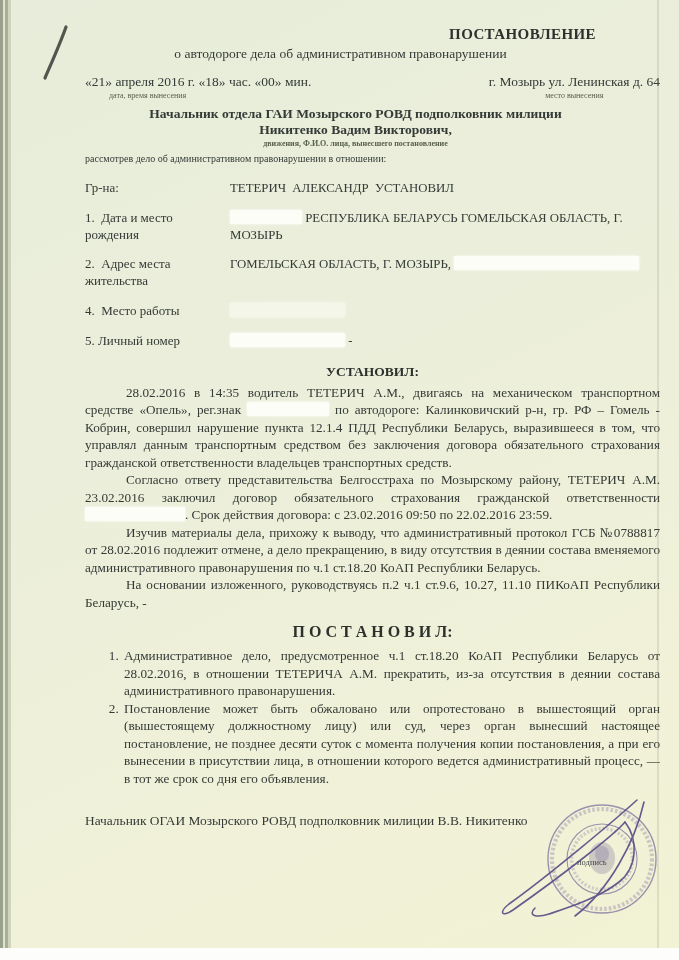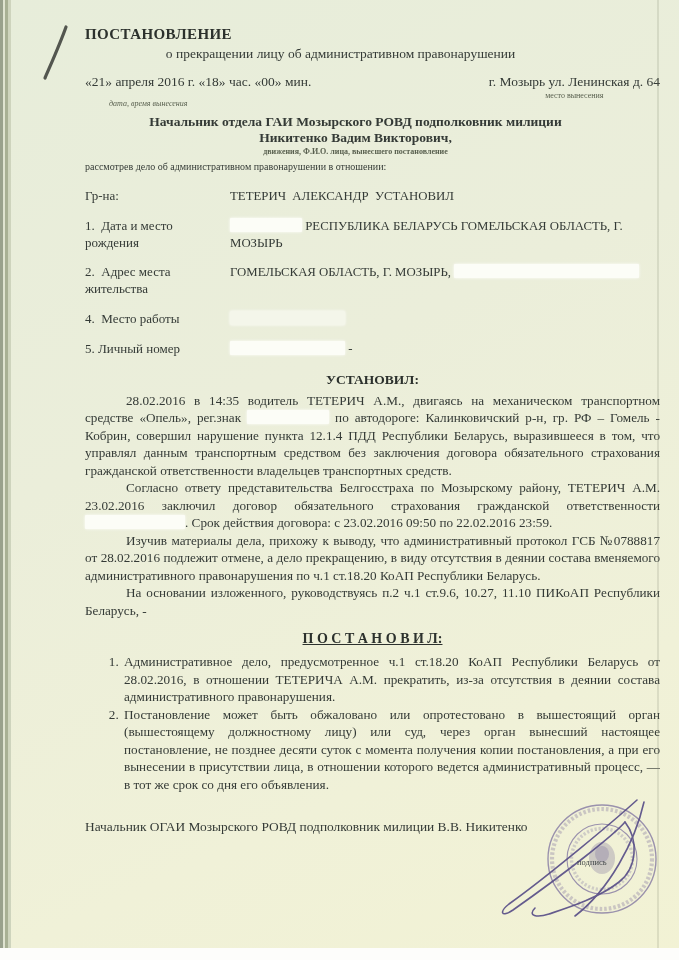--- a/index.html
+++ b/index.html
@@ -11,42 +11,42 @@
   }
   
   .edge-left{position:absolute;left:0;top:0;bottom:0;width:13px;
     background:linear-gradient(90deg,#99a18c 0 3px,#dfe3d0 3px 5px,#a8b094 5px 8px,#ced4bd 8px 11px,rgba(206,212,189,0) 11px);
     z-index:5;}
   .edge-bottom{position:absolute;left:0;right:0;bottom:0;height:12px;background:#fdfdfb;z-index:6;}
   .crease-right{position:absolute;top:0;bottom:0;left:657px;width:2px;background:rgba(120,130,105,.18);z-index:4;}
 
   .content{position:relative;padding:26px 19px 0 85px;z-index:2;}
 
-  .title{font-size:15px;font-weight:bold;text-align:left;margin:0 64px 0 0;letter-spacing:.4px;color:#2c312d;}
+  .title{font-size:15px;font-weight:bold;text-align:right;margin:0 64px 0 0;letter-spacing:.4px;color:#2c312d;}
   .subtitle{font-size:13.5px;text-align:center;margin:3px 64px 0 0;}
 
   .meta-row{display:flex;justify-content:space-between;margin-top:12px;}
   .meta-col{display:flex;flex-direction:column;}
   .meta-main{font-size:13.5px;}
   .caption{font-size:8px;color:#59604f;text-align:center;}
-  .caption-date{padding-left:24px;text-align:left;margin-top:9px;font-style:italic;}
+  .caption-date{padding-left:24px;text-align:left;margin-top:1px;}
   .caption-place{margin-top:1px;}
 
   .officer{margin-top:6px;text-align:center;font-weight:bold;}
   .officer-line{font-size:13.5px;margin:0 34px 0 0;}
   .officer-caption{margin:1px 34px 0 0;}
 
   .reviewed{font-size:10px;margin-top:5px;}
 
   .person{margin-top:16px;display:grid;grid-template-columns:145px 1fr;row-gap:13px;font-size:13px;line-height:16.8px;}
   .person .label{white-space:pre-wrap;}
   .person .value{white-space:pre-wrap;font-size:12.8px;}
 
   .sec-heading{font-size:13.5px;font-weight:bold;text-align:center;margin:14px 0 4px 0;color:#2c312d;}
-  .sec-heading.postanovil{font-size:14px;margin:12px 0 6px 0;text-decoration:underline;}
+  .sec-heading.postanovil{font-size:16px;margin:12px 0 6px 0;}
 
   p.body-par{margin:0;font-size:13.2px;line-height:17.5px;text-align:justify;text-align-last:left;text-indent:41px;}
 
   ol.decisions{margin:0;padding-left:37px;font-size:13.2px;line-height:17.5px;}
   ol.decisions li{text-align:justify;text-align-last:left;padding-left:2px;margin:0;}
 
   .sig-row{margin-top:26px;font-size:13.4px;}
 
   .sig-caption{position:absolute;left:577px;top:857px;font-size:8.5px;color:#3f4446;z-index:9;}
 
@@ -66,21 +66,21 @@
   <div class="edge-left"></div>
   <div class="crease-right"></div>
   <div class="edge-bottom"></div>
 
   <svg class="pen-mark" width="40" height="62" viewBox="0 0 40 62">
     <path d="M 28,5 C 22,22 13,42 7,56" fill="none" stroke-width="3.2" stroke-linecap="round" stroke="#53564f"></path>
   </svg>
 
   <div class="content">
     <div class="title">ПОСТАНОВЛЕНИЕ</div>
-    <div class="subtitle">о прекращении лицу об административном правонарушении</div>
+    <div class="subtitle">о автодороге дела об административном правонарушении</div>
 
     <div class="meta-row">
       <div class="meta-col">
         <span class="meta-main">«21» апреля 2016 г.  «18» час. «00» мин.</span>
         <span class="caption caption-date">дата, время вынесения</span>
       </div>
       <div class="meta-col">
         <span class="meta-main">г. Мозырь ул. Ленинская д. 64</span>
         <span class="caption caption-place">место вынесения</span>
       </div>

